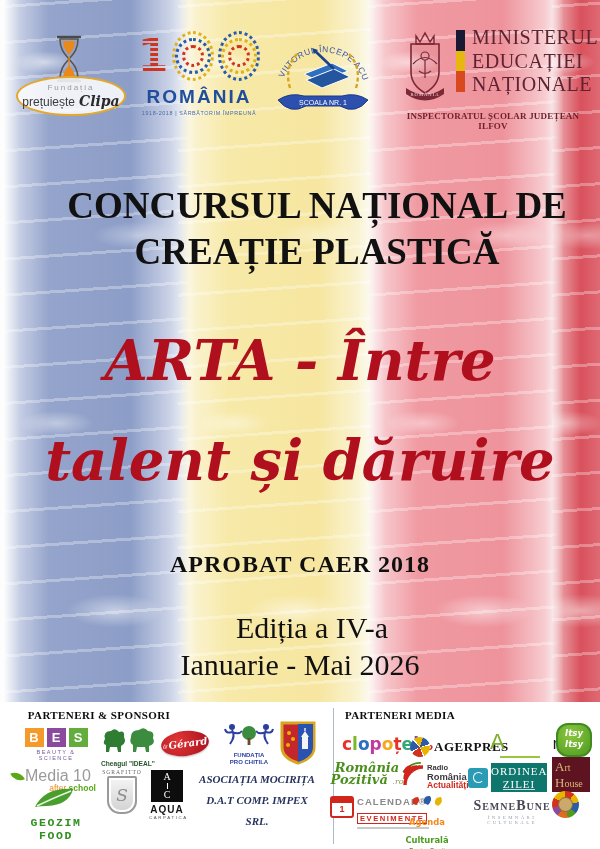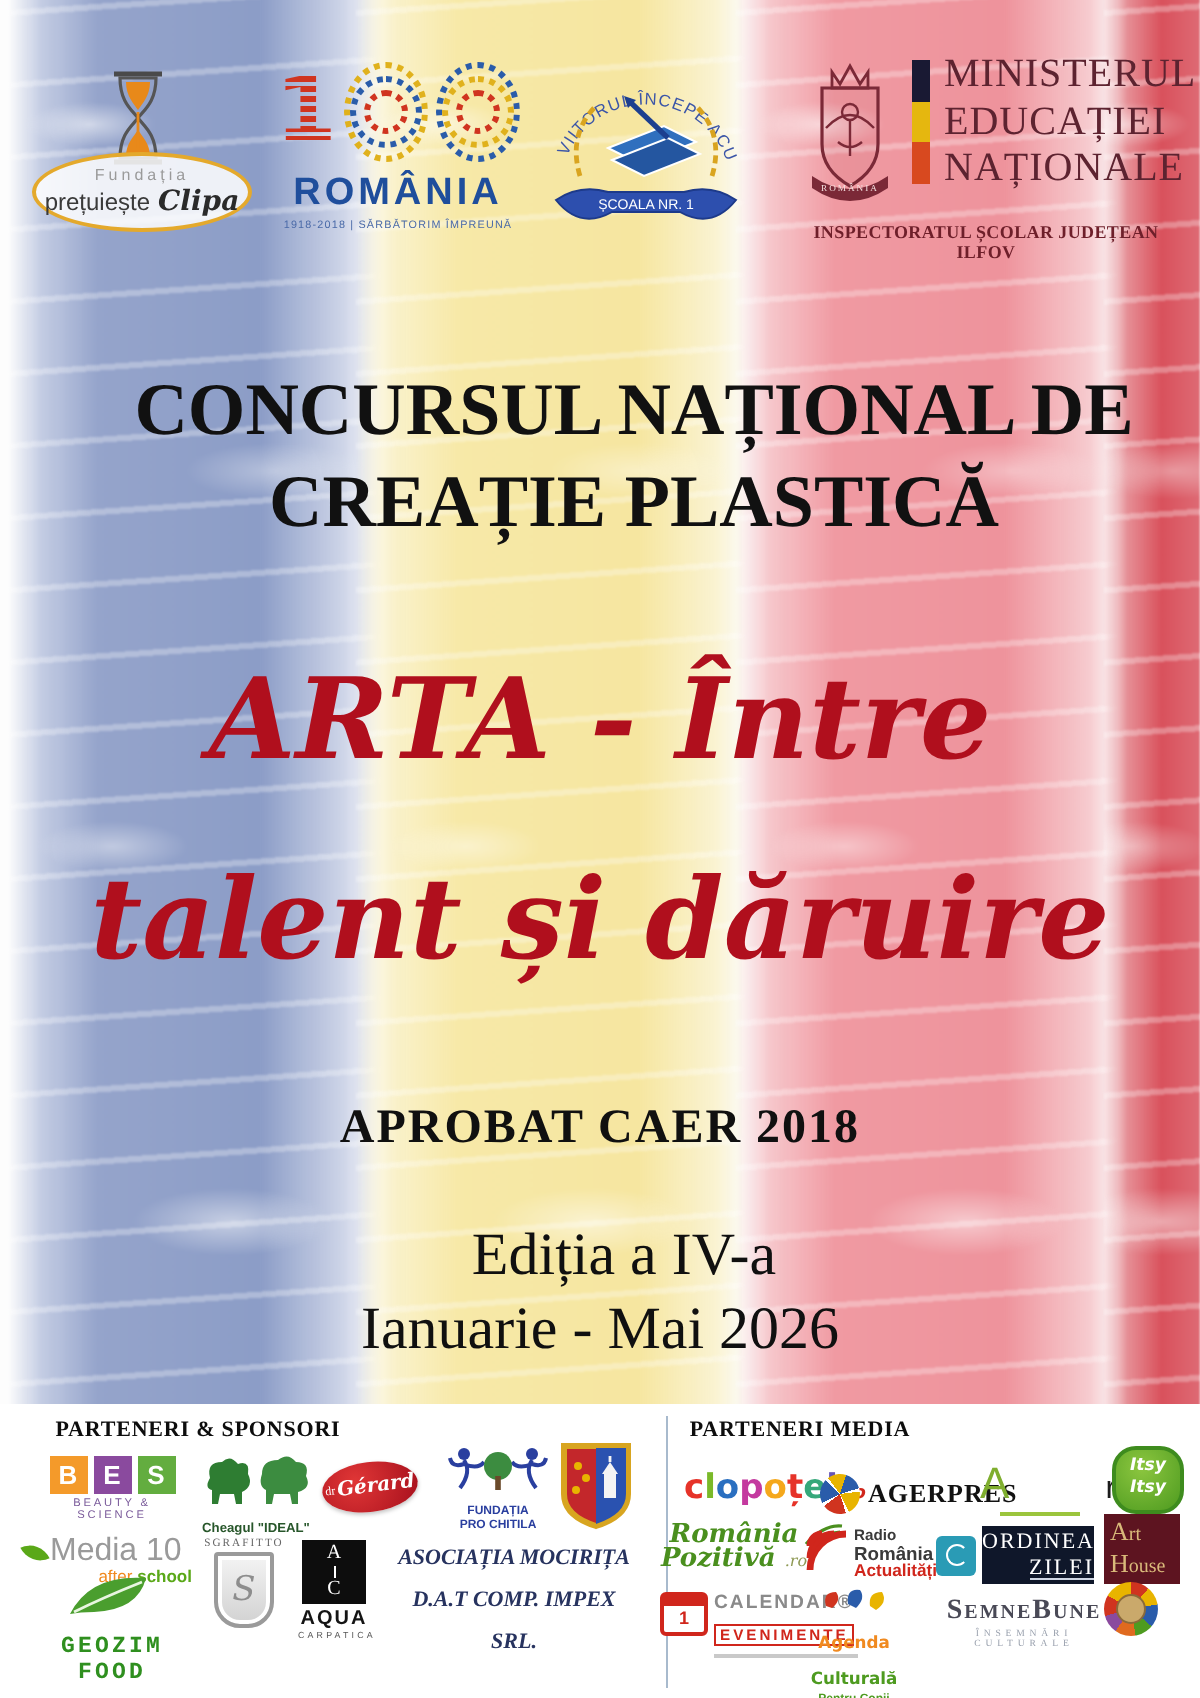--- a/index.html
+++ b/index.html
@@ -124,21 +124,21 @@
   .ropoz{left:328px;top:762px;width:78px;text-align:center;font-family:"DejaVu Serif",serif;font-style:italic;
     font-weight:700;color:#4a8f1e;font-size:13px;line-height:12px;}
   .ropoz .sfx{font-size:8px;color:#8f9a55;font-weight:400;}
   .ropoz svg{position:absolute;right:-16px;top:-2px;}
   .radio{left:402px;top:764px;display:flex;gap:3px;align-items:flex-start;}
   .radio .txt{font-family:"Liberation Sans",sans-serif;font-weight:700;color:#3a3a3a;line-height:8.5px;}
   .radio .l1{font-size:7.6px;} .radio .l2{font-size:9.4px;} .radio .l3{font-size:8.6px;color:#d0261c;}
   .ordinea{left:468px;top:763px;display:flex;gap:3px;align-items:center;}
   .ordinea .ic{width:20px;height:20px;background:#2a9bb5;border-radius:3px;display:flex;align-items:center;justify-content:center;}
   .ordinea .ring2{width:9px;height:9px;border:1.6px solid #fff;border-radius:50%;border-right-color:transparent;}
-  .ordinea .box{width:56px;height:27px;background:#0f172a;color:#fff;text-align:right;
+  .ordinea .box{width:56px;height:27px;background:#0f766e;color:#fff;text-align:center;
     font-size:11px;line-height:12.5px;letter-spacing:1px;padding-top:2px;}
   .ordinea .u{display:inline-block;border-bottom:1px solid #cfd6e4;line-height:10.5px;}
   .arthouse{left:552px;top:757px;width:35px;height:33px;background:#5d1420;color:#d9b97a;padding:2px 0 0 3px;line-height:14px;}
   .arthouse .big{font-size:13px;} .arthouse .sm{font-size:10px;}
   .calendar{left:330px;top:796px;display:flex;gap:3px;align-items:flex-start;}
   .calendar .ic{width:20px;height:18px;border:2px solid #d0261c;border-radius:3px;background:#fff;position:relative;}
   .calendar .ic .top{height:5px;background:#d0261c;}
   .calendar .ic .day{display:block;text-align:center;color:#d0261c;font-family:"Liberation Sans",sans-serif;font-weight:700;font-size:9px;line-height:12px;}
   .calendar .nm{font-family:"Liberation Sans",sans-serif;font-weight:700;font-size:9.6px;letter-spacing:1px;color:#8a8a8a;}
   .calendar .sub{font-family:"Liberation Sans",sans-serif;font-weight:700;font-size:7.6px;letter-spacing:1.5px;color:#d0261c;

